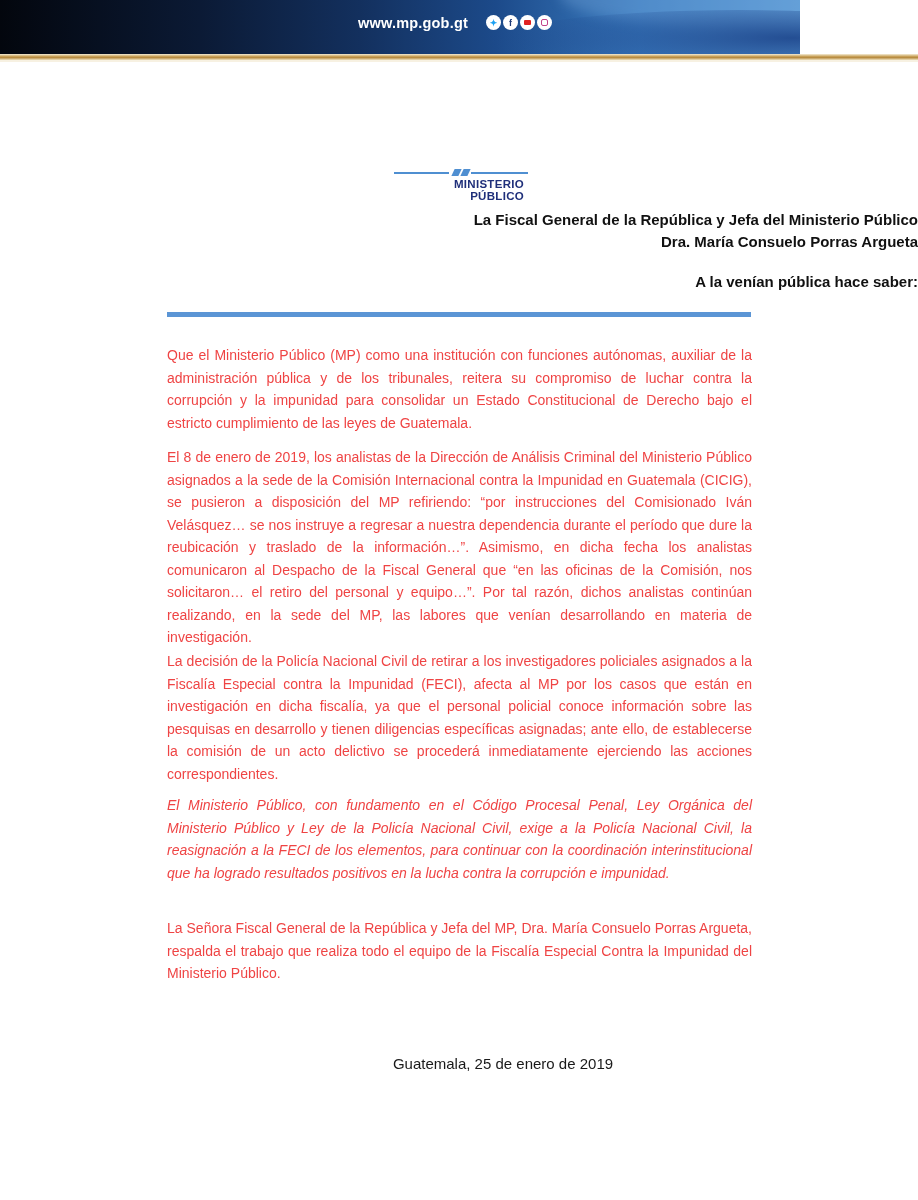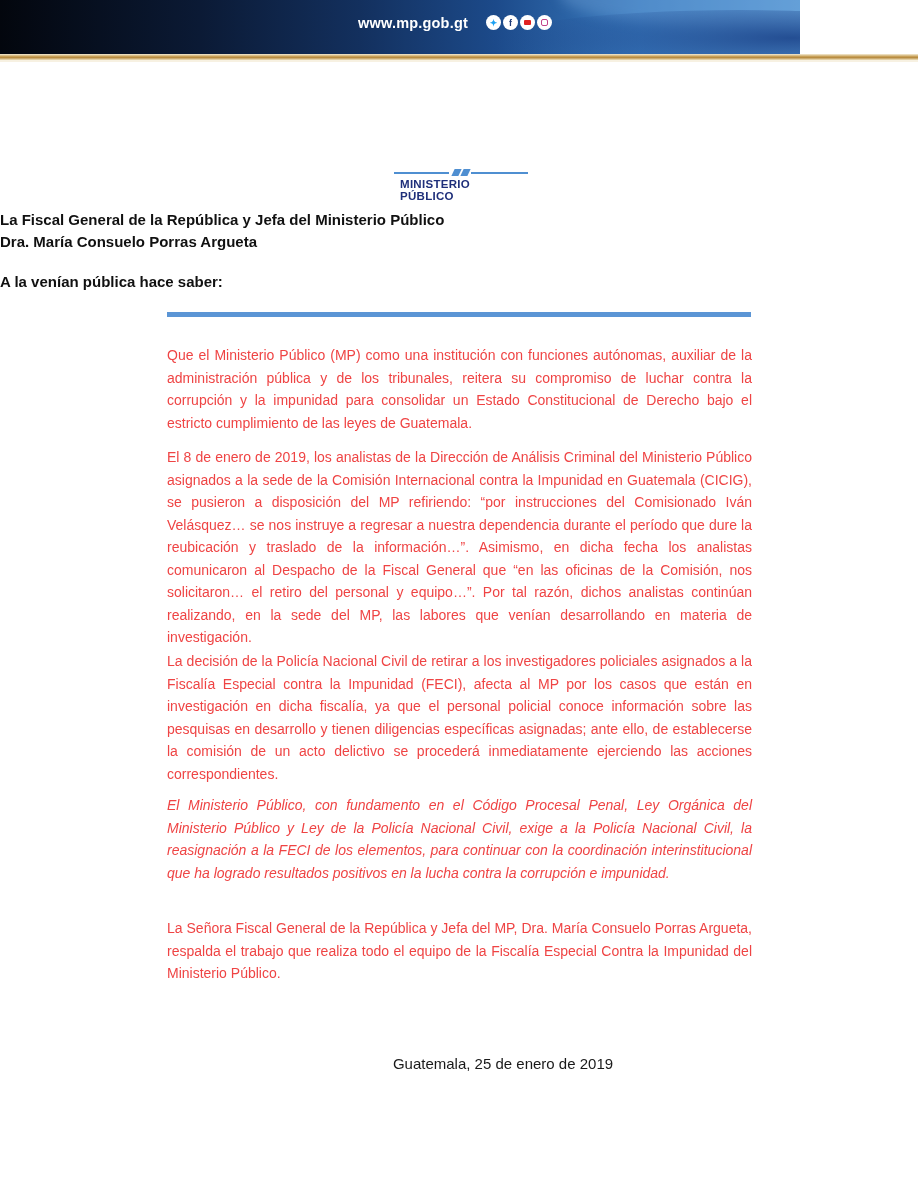--- a/index.html
+++ b/index.html
@@ -25,23 +25,23 @@
   .yt-box { width:7px; height:5px; background:#e02020; border-radius:1px; position:relative; }
   .ig-box { width:7px; height:7px; border:1.5px solid #c2448a; border-radius:2px; box-sizing:border-box; }
 
   .logo { position:absolute; left:394px; top:104px; width:134px; height:92px; }
   .logo-mp { position:absolute; left:2px; top:-10px; font-family:"DejaVu Sans", sans-serif; font-weight:bold; font-size:78px; color:#1f2f7a; letter-spacing:-2px; line-height:80px; }
   .logo-line { position:absolute; left:0; top:68px; height:2px; background:#4f8fd1; }
   .logo-line.l { width:55px; }
   .logo-line.r { left:77px; width:57px; }
   .logo-flag { position:absolute; left:59px; top:65px; width:16px; height:7px; display:flex; gap:2px; }
   .logo-flag span { flex:1; background:#4f8fd1; transform:skewX(-25deg); }
-  .logo-text { position:absolute; left:6px; top:74px; width:124px; text-align:left; font-size:11.5px; font-weight:bold; color:#1f2f7a; letter-spacing:0.3px; }
+  .logo-text { position:absolute; left:6px; top:74px; width:124px; text-align:right; font-size:11.5px; font-weight:bold; color:#1f2f7a; letter-spacing:0.3px; }
 
-  .heading { position:absolute; left:0; width:918px; text-align:left; font-weight:bold; font-size:15px; color:#111; }
+  .heading { position:absolute; left:0; width:918px; text-align:right; font-weight:bold; font-size:15px; color:#111; }
   .rule { position:absolute; left:167px; top:312px; width:584px; height:5px; background:#5b95d5; }
 
   .para { position:absolute; left:167px; width:585px; font-size:14px; line-height:22.5px; text-align:justify; color:#ef4444; }
   .closing { position:absolute; left:0; width:918px; top:1055px; text-align:center; font-size:15px; color:#1a1a1a;padding-left:44px; }
 </style>
 </head>
 <body>
 
 <div class="banner">
   <div class="banner-wave2"></div>

